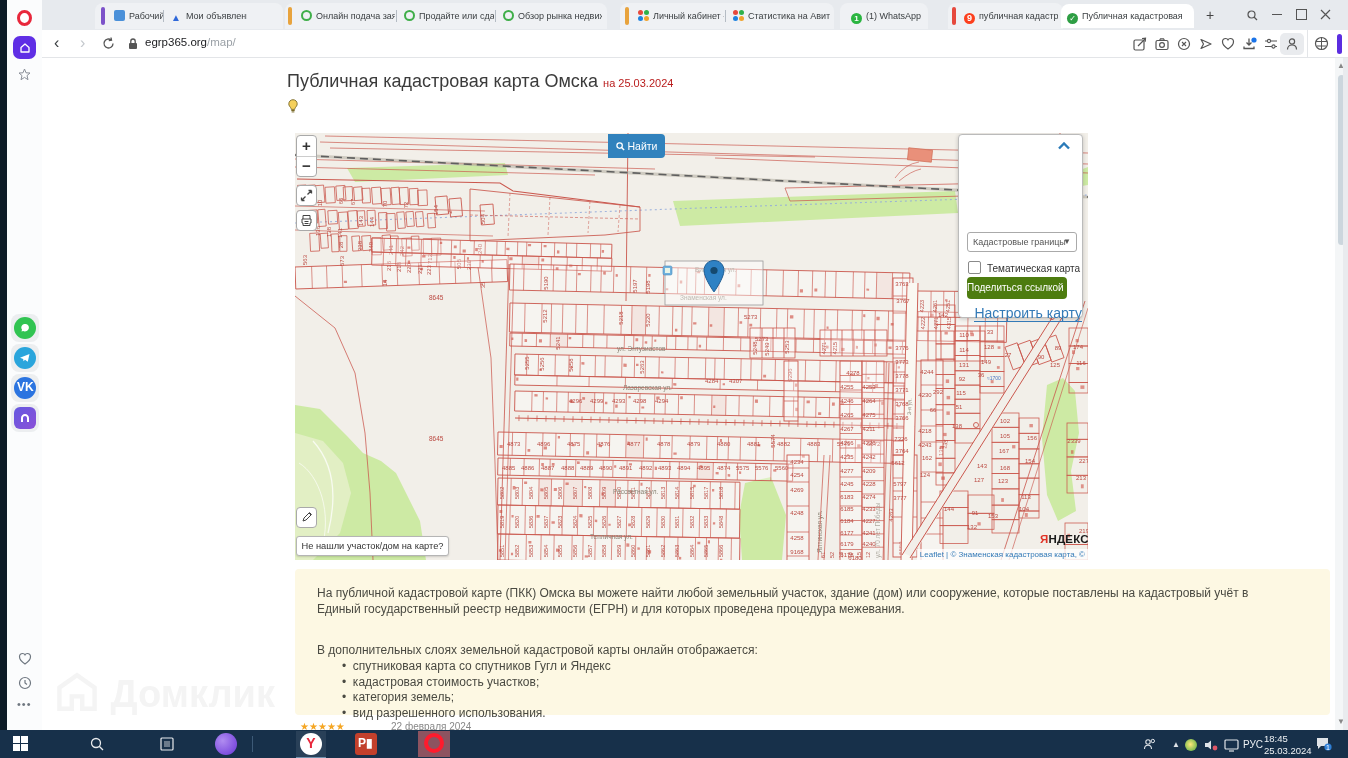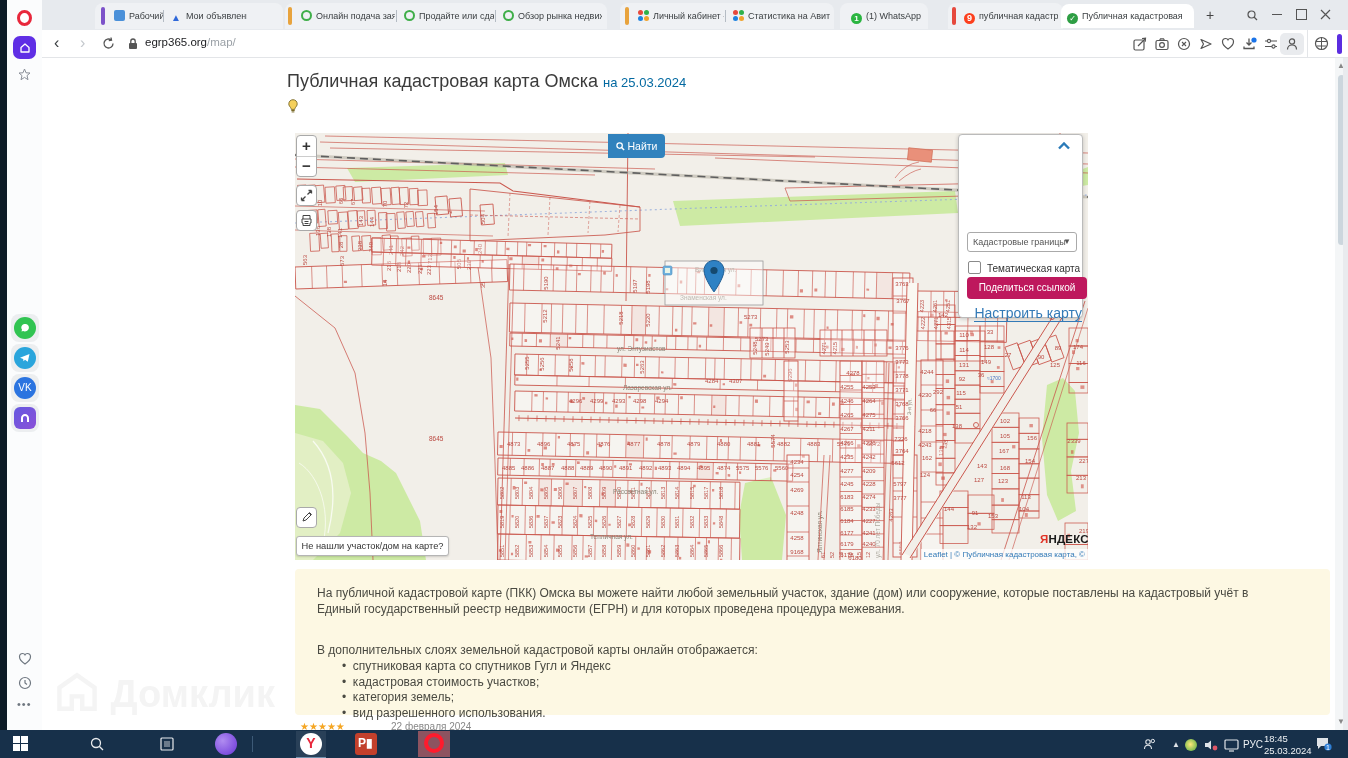--- a/index.html
+++ b/index.html
@@ -99,39 +99,39 @@
 <svg width="12" height="12" viewBox="0 0 12 12" style="position:absolute;left:19px;top:322px">
     <path d="M2.5,9.5 L3,7.5 C1.5,5.5 2.5,2.5 5.5,2 C8.5,1.5 10.5,4 9.8,6.5 C9,9 6,10 4.2,9 Z" fill="#fff"></path>
   </svg>
 <div style="position:absolute;left:11px;top:344px;width:28px;height:28px;background:#eceef0;border-radius:8px"></div>
 <div style="position:absolute;left:14px;top:347px;width:22px;height:22px;background:#2aa5dc;border-radius:50%"></div>
 <svg width="12" height="12" viewBox="0 0 12 12" style="position:absolute;left:19px;top:352px">
     <path d="M1,5.8 L10.5,2 L8.8,9.8 L6,7.8 L4.5,9.3 L4.2,7 Z" fill="#fff"></path>
   </svg>
 <div style="position:absolute;left:11px;top:374px;width:28px;height:28px;background:#eceef0;border-radius:8px"></div>
 <div style="position:absolute;left:14px;top:377px;width:22px;height:22px;background:#2b74e0;border-radius:50%"></div>
-<div style="position:absolute;left:17px;top:382px;width:16px;height:11px;color:#fff;font-size:10px;font-weight:normal;text-align:center;line-height:11px">VK</div>
+<div style="position:absolute;left:17px;top:382px;width:16px;height:11px;color:#fff;font-size:12px;font-weight:bold;text-align:center;line-height:11px">VK</div>
 <div style="position:absolute;left:11px;top:404px;width:28px;height:28px;background:#eceef0;border-radius:8px"></div>
 <div style="position:absolute;left:14px;top:407px;width:22px;height:22px;background:linear-gradient(135deg,#6559e0,#8a4fd8);border-radius:6px"></div>
 <svg width="12" height="12" viewBox="0 0 12 12" style="position:absolute;left:19px;top:412px">
     <path d="M6,2 C3.8,2 2,3.8 2,6 L2,10 L4,10 L4,6 C4,4.9 4.9,4 6,4 C7.1,4 8,4.9 8,6 L8,10 L10,10 L10,6 C10,3.8 8.2,2 6,2 Z" fill="#fff"></path>
   </svg>
 
 <svg width="14" height="14" viewBox="0 0 14 14" style="position:absolute;left:18px;top:652px">
     <path d="M7,12 C7,12 1.5,8.5 1.5,4.8 C1.5,2.9 3,1.5 4.7,1.5 C5.9,1.5 6.7,2.2 7,2.8 C7.3,2.2 8.1,1.5 9.3,1.5 C11,1.5 12.5,2.9 12.5,4.8 C12.5,8.5 7,12 7,12 Z" stroke="#6f7780" stroke-width="1.2" fill="none"></path>
   </svg>
 <svg width="14" height="14" viewBox="0 0 14 14" style="position:absolute;left:18px;top:676px">
     <circle cx="7" cy="7" r="5.5" stroke="#6f7780" stroke-width="1.2" fill="none"></circle>
     <path d="M7,4 L7,7 L9,8.5" stroke="#6f7780" stroke-width="1.2" fill="none"></path>
   </svg>
 <div style="position:absolute;left:17px;top:698px;color:#6f7780;font-size:11px;letter-spacing:1px">•••</div>
 
 
 <div style="position:absolute;left:42px;top:58px;width:1306px;height:672px;background:#fff;overflow:hidden">
- <div style="position:absolute;left:245px;top:13px;font-size:18px;color:#3b3b3b">Публичная кадастровая карта Омска <span style="font-size:13px;color:#0369a1">на 25.03.2024</span></div>
+ <div style="position:absolute;left:245px;top:13px;font-size:18px;color:#3b3b3b">Публичная кадастровая карта Омска <span style="font-size:11px;color:#b91c1c">на 25.03.2024</span></div>
  <svg width="10" height="14" viewBox="0 0 10 14" style="position:absolute;left:246px;top:41px">
       <path d="M5,0.7 C2.6,0.7 0.8,2.5 0.8,4.9 C0.8,6.6 1.9,7.6 2.6,8.6 C3,9.2 3.2,9.9 3.3,10.4 L6.7,10.4 C6.8,9.9 7,9.2 7.4,8.6 C8.1,7.6 9.2,6.6 9.2,4.9 C9.2,2.5 7.4,0.7 5,0.7 Z" fill="#f5d05c" stroke="#7a6a28" stroke-width="0.9"></path>
       <rect x="3.3" y="11" width="3.4" height="1" fill="#7a6a28"></rect>
       <rect x="3.6" y="12.4" width="2.8" height="1" fill="#7a6a28"></rect>
     </svg>
 
  <div style="position:absolute;left:253px;top:75px;width:793px;height:427px;overflow:hidden">
   <svg width="793" height="427" viewBox="0 0 793 427" style="position:absolute;left:0;top:0">
         <rect x="0" y="0" width="793" height="427" fill="#f2efe9"></rect>
         <polygon points="52,35 210,30 213,42 60,49" fill="#cdeaa4"></polygon>
@@ -1277,26 +1277,26 @@
 </svg>
 
 <div style="position:absolute;left:1px;top:403px;width:153px;height:20px;background:#fff;border:1px solid #b5b5b5;border-radius:3px;box-sizing:border-box;font-size:9.3px;color:#333;line-height:18px;text-align:center;box-shadow:0 1px 2px rgba(0,0,0,0.15)">Не нашли участок/дом на карте?</div>
 
 <div style="position:absolute;left:663px;top:1px;width:125px;height:184px;background:#fff;border:1px solid #bbb;border-radius:4px;box-sizing:border-box;box-shadow:0 1px 4px rgba(0,0,0,0.2)">
  <svg width="12" height="8" viewBox="0 0 12 8" style="position:absolute;right:12px;top:7px">
           <path d="M1,6.5 L6,1.5 L11,6.5" stroke="#2a7ab8" stroke-width="2.4" fill="none"></path>
         </svg>
  <div style="position:absolute;left:8px;top:97px;width:110px;height:20px;border:1px solid #aaa;border-radius:3px;box-sizing:border-box;font-size:9px;color:#555;line-height:18px;padding-left:5px">Кадастровые границы<span style="position:absolute;right:5px;top:0;color:#555;font-size:8px">▼</span></div>
  <div style="position:absolute;left:9px;top:126px;font-size:10px;color:#333"><span style="display:inline-block;width:11px;height:11px;border:1px solid #8a8a8a;border-radius:2px;vertical-align:-2px;margin-right:6px;background:#fff"></span>Тематическая карта</div>
- <div style="position:absolute;left:8px;top:142px;width:120px;height:22px;background:#be185d;border-radius:4px;font-size:10px;color:#fff;line-height:22px;text-align:center">Поделиться ссылкой</div>
+ <div style="position:absolute;left:8px;top:142px;width:100px;height:22px;background:#4d7c0f;border-radius:4px;font-size:10px;color:#fff;line-height:22px;text-align:left">Поделиться ссылкой</div>
  <div style="position:absolute;left:0;top:170px;width:100%;text-align:right;font-size:14px;color:#337ab7"><span style="border-bottom:1px solid #337ab7">Настроить карту</span></div>
 </div>
 
 <div style="position:absolute;left:745px;top:400px;font-size:11.5px;font-weight:bold;color:#1a1a1a;font-family:'Liberation Sans',sans-serif;letter-spacing:0.2px"><span style="color:#e03226">Я</span>НДЕКС</div>
-<div style="position:absolute;right:0;bottom:0;background:rgba(255,255,255,0.75);font-size:8px;color:#337ab7;padding:1px 3px;line-height:9px">Leaflet | © Публичная кадастровая карта, ©</div>
+<div style="position:absolute;right:0;bottom:0;background:rgba(255,255,255,0.75);font-size:8px;color:#337ab7;padding:1px 3px;line-height:9px">Leaflet | © Знаменская кадастровая карта, ©</div>
 
  </div>
 
  <div style="position:absolute;left:253px;top:511px;width:1035px;height:146px;background:#fdf8e3;border-radius:4px;font-size:12px;color:#4a4a42">
   <div style="position:absolute;left:22px;top:74px">В дополнительных слоях земельной кадастровой карты онлайн отображается:</div>
   <div style="position:absolute;left:22px;top:17px;width:1000px;line-height:15.5px">На публичной кадастровой карте (ПКК) Омска вы можете найти любой земельный участок, здание (дом) или сооружение, которые поставлены на кадастровый учёт в<br>Единый государственный реестр недвижимости (ЕГРН) и для которых проведена процедура межевания.</div>
   <div style="position:absolute;left:47px;top:90px;line-height:15.5px">• &nbsp;спутниковая карта со спутников Гугл и Яндекс<br>• &nbsp;кадастровая стоимость участков;<br>• &nbsp;категория земель;<br>• &nbsp;вид разрешенного использования.</div>
  </div>
 
  <div style="position:absolute;left:258px;top:663px;font-size:10px;color:#f5a623">★★★★★</div>

